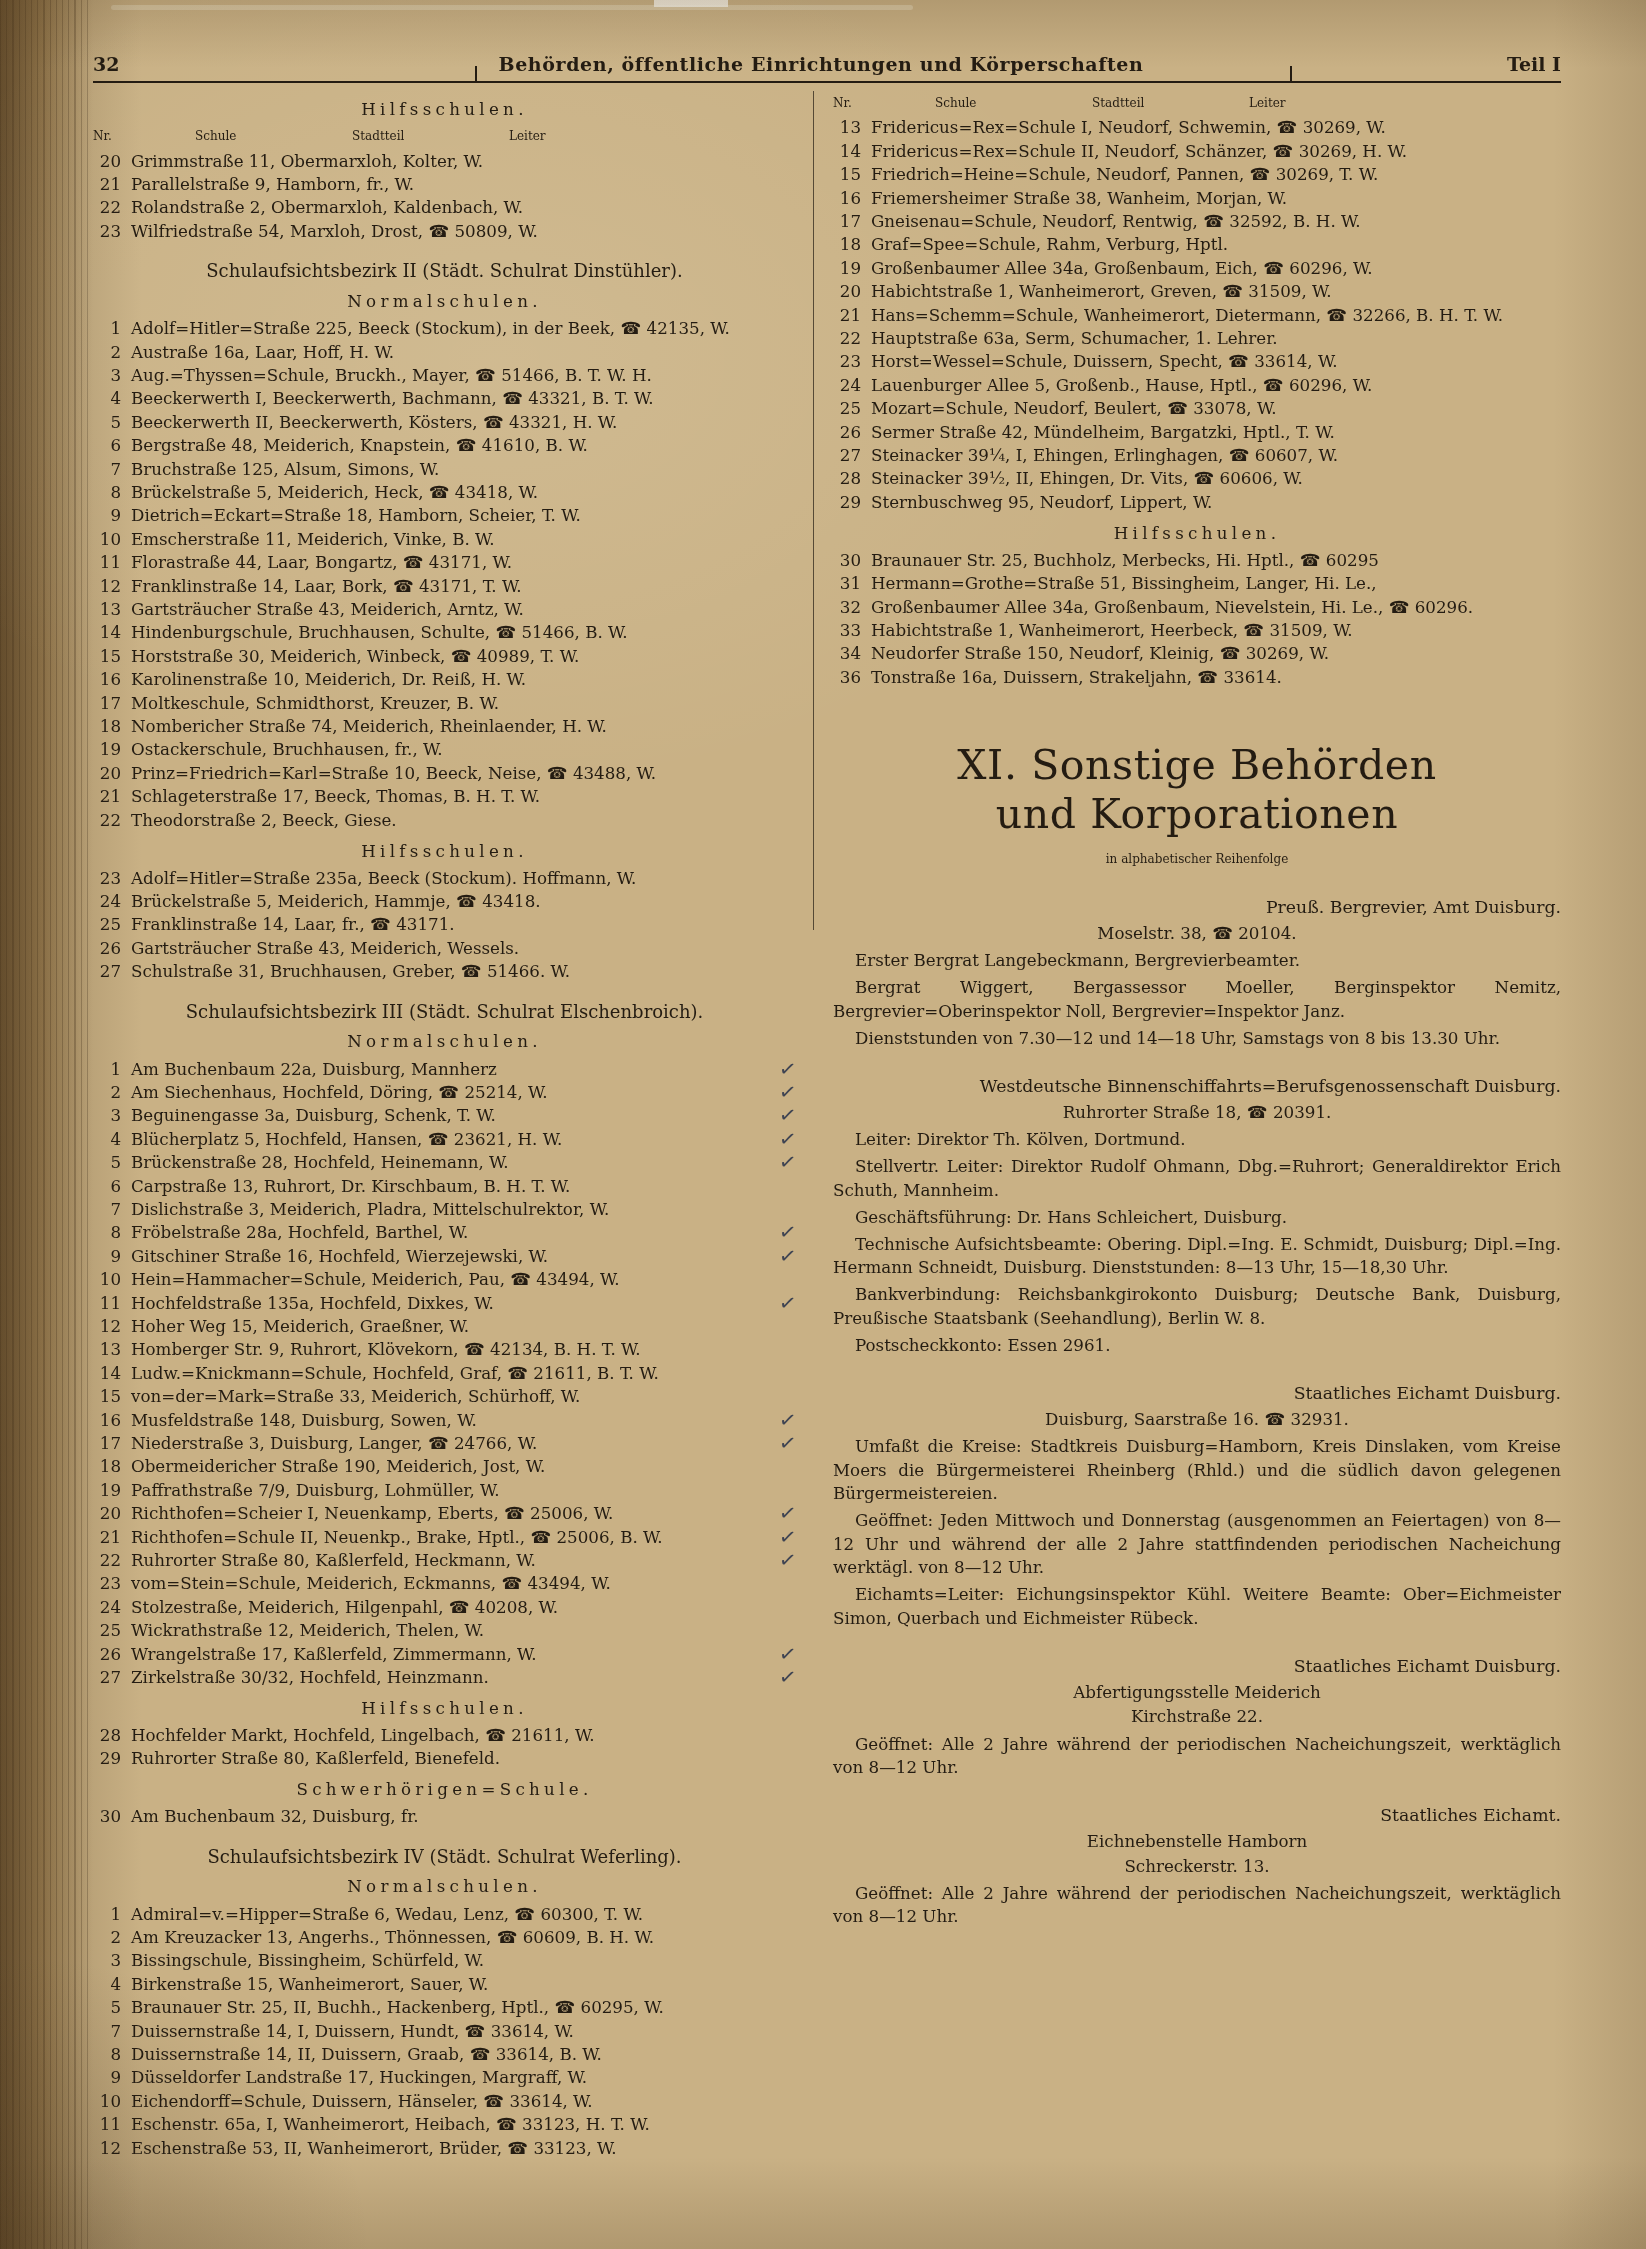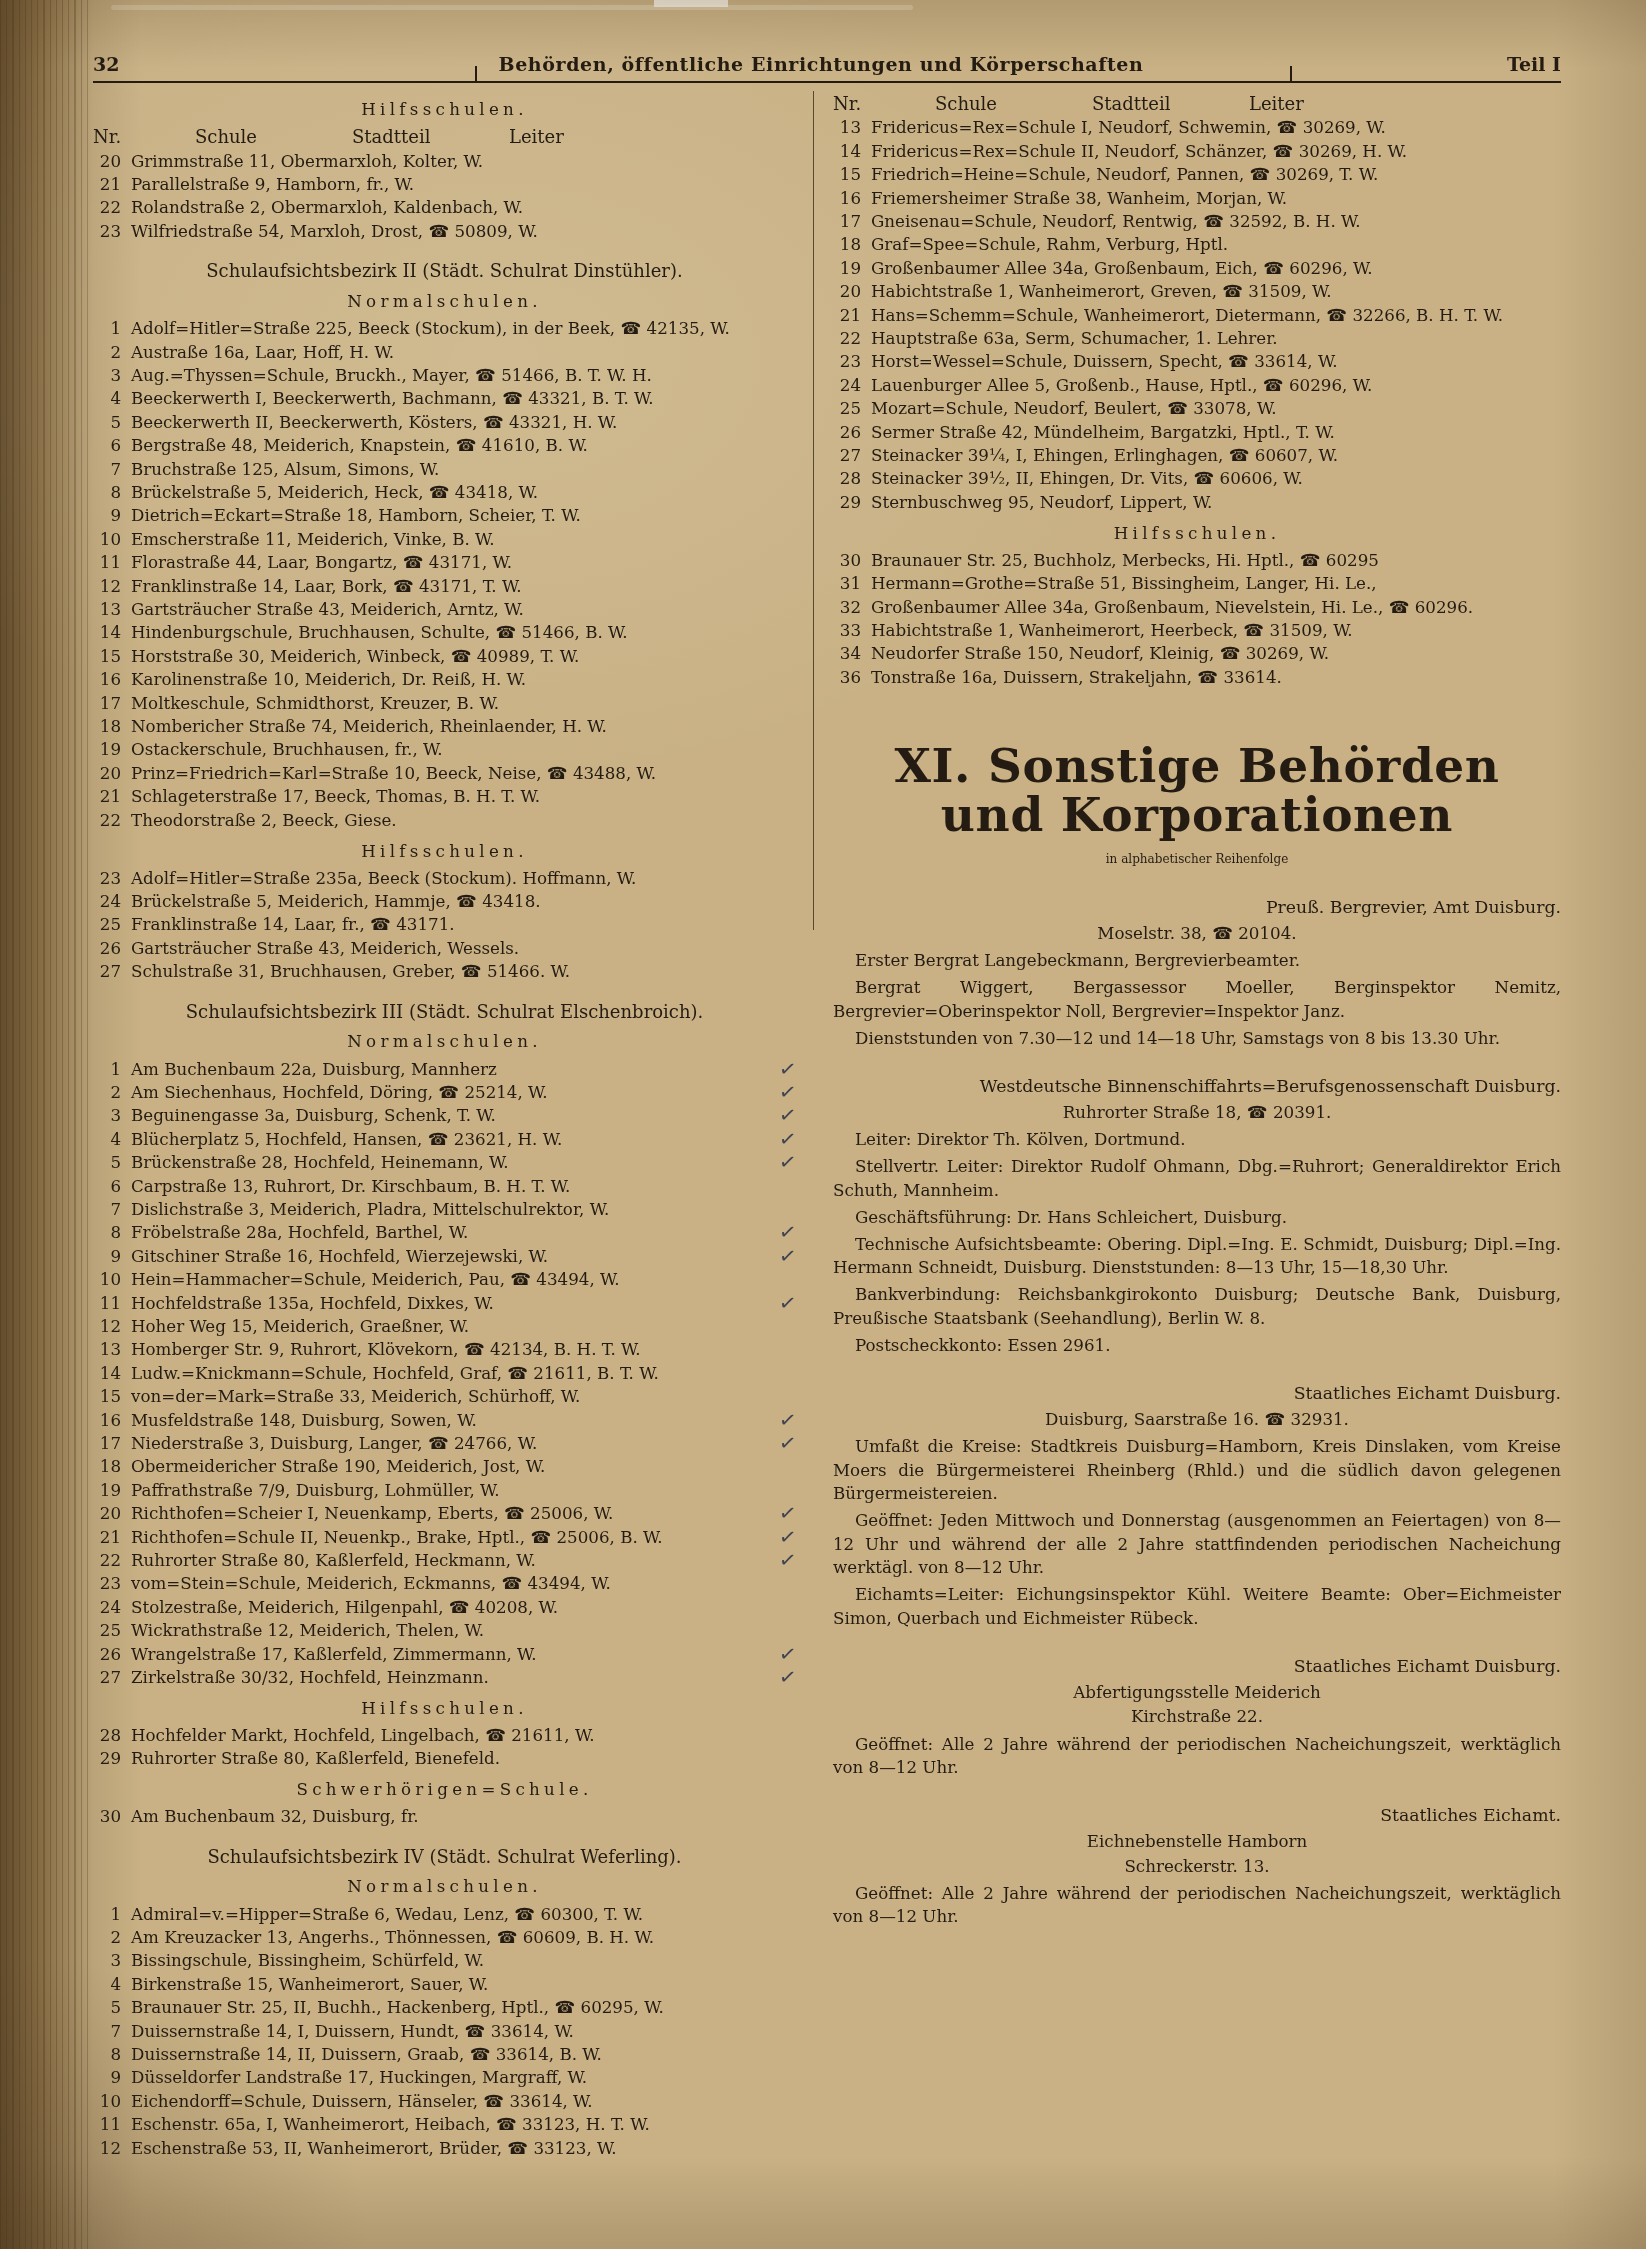--- a/index.html
+++ b/index.html
@@ -38,35 +38,35 @@
   .tick{position:absolute;top:-17.3px;width:1.9px;height:16px;background:var(--ink,#241c12)}
   .tick.t1{left:382px}
   .tick.t2{left:1197px}
 
   .cols{display:flex;gap:37px;margin-top:7.4px;position:relative}
   .colrule{position:absolute;left:720px;top:0;width:1.2px;height:839px;background:rgba(36,28,18,.7)}
   .col{font-size:16.7px;line-height:23.4px}
   .col.left{width:703px}
   .col.right{width:728px}
 
-  .colheads{display:flex;font-size:18px;margin:1.2px 0}
+  .colheads{display:flex;font-size:12px;margin:1.2px 0}
   .ch0{width:102px}
   .ch1{width:157px}
   .ch2{width:157px}
 
   .entry{display:flex}
   .nr{flex:none;width:38px;text-align:right;padding-right:10px}
   .txt{flex:1}
   .check{flex:none;display:inline-block;color:var(--pencil,#3f4452);font-size:20.4px;line-height:22px;
          margin-left:3.7px;transform:rotate(8deg);font-family:"DejaVu Sans",sans-serif}
 
   .spacedhead{text-align:center;letter-spacing:4.3px;margin:7.4px 0 3.7px}
   .bezirk{text-align:center;font-weight:normal;font-size:18px;margin:16px 0 5px}
 
-  .display{font-weight:bold;text-align:center;font-size:47px;line-height:49px;margin:52px 0 8.6px;letter-spacing:0.6px}
+  .display{font-weight:normal;text-align:center;font-size:41px;line-height:49px;margin:52px 0 8.6px;letter-spacing:0.6px}
   .note{text-align:center;font-size:12px;margin:3.7px 0 16px}
   .orghead{text-align:right;font-weight:normal;font-size:17.3px;margin:25px 0 2.5px}
   .centerline{text-align:center;margin:1.2px 0}
   .para{margin:3.7px 0;text-align:justify;text-indent:22px}
 </style>
 </head>
 <body>
 
 <div class="page">
   <div class="binding"></div>

